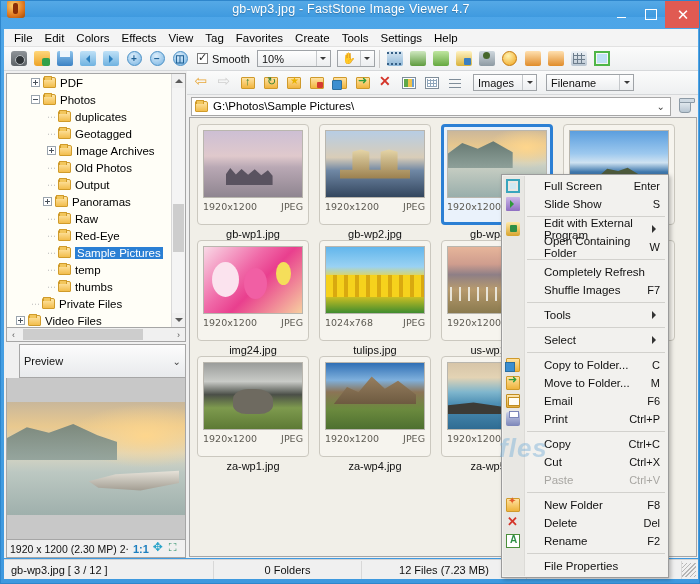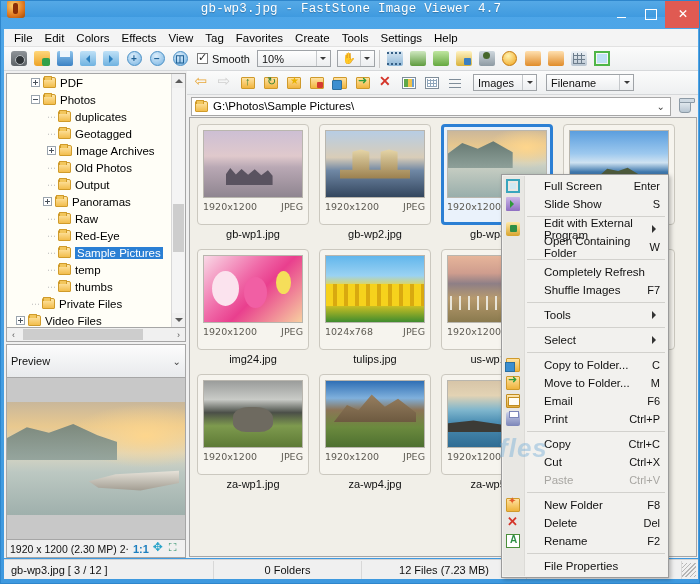--- a/index.html
+++ b/index.html
@@ -16,21 +16,20 @@
     background: linear-gradient(180deg,#4ea6e8 0%, #3e99df 100%);
     border: 1px solid #2e86cc;
     overflow: hidden;
   }
 
   
   #titlebar {
     position: absolute; left: 0; top: 0; width: 700px; height: 16px;
     display: flex; align-items: center;
     background: linear-gradient(180deg,#55a9e6 0%, #3f9adf 100%);
-    font-family: Liberation Mono, monospace;
   }
   #titlebar .app-icon {
     width: 18px; height: 18px; margin-left: 6px;
     border-radius: 3px;
     background: radial-gradient(circle at 35% 30%, #ffd36b, #e07820 60%, #a34b07);
     position: relative;
   }
   #titlebar .app-icon::after {
     content:""; position:absolute; left:6px; top:3px; width:5px; height:11px;
     background:#8b2f06; border-radius:2px;
@@ -141,21 +140,21 @@
   .sb-arrow { width:14px; height:14px; display:flex; align-items:center; justify-content:center; background:#f0f0f0; }
   .sb-arrow::after { content:""; border:4px solid transparent; }
   .sb-arrow.up::after { border-bottom-color:#5a5a5a; margin-bottom:4px; }
   .sb-arrow.down::after { border-top-color:#5a5a5a; margin-top:4px; }
   #tree-thumb-v { position:absolute; right:1px; top:130px; width:11px; height:48px; background:#cdcdcd; }
   #tree-hscroll { height:14px; margin:0 1px 0 2px; background:#f0f0f0; border:1px solid #a6a6a6; border-top:none; display:flex; align-items:center; position:relative; }
   .hsb-arrow { width:13px; height:12px; display:flex; align-items:center; justify-content:center; font-size:9px; color:#555; }
   #tree-hthumb { position:absolute; left:16px; width:120px; height:11px; background:#cdcdcd; }
 
   #preview-header {
-    height:17px; margin:2px 1px 0 2px; background:linear-gradient(180deg,#fcfcfc,#e8eaec);
+    height:17px; margin:2px 1px 0 15px; background:linear-gradient(180deg,#fcfcfc,#e8eaec);
     border:1px solid #a6a6a6; display:flex; align-items:center; padding:16px 4px; font-size:11px; color:#111;
   }
   #preview-header .chev { margin-left:auto; font-size:10px; color:#444; }
   #preview-area {
     flex:1; margin:0 1px 0 2px; border:1px solid #a6a6a6; border-top:none; background:#c8c8c8;
     display:flex; align-items:center; justify-content:center; overflow:hidden; position:relative;
   }
   #preview-img {
     width:100%; height:113px;
     background:
@@ -221,21 +220,21 @@
   #path-input .fldr { margin-right:5px; }
   #path-input .chev { margin-left:auto; color:#444; font-size:10px; padding-right:3px;}
   #trash-btn { width:20px; height:19px; display:flex; align-items:center; justify-content:center; }
   .ic-trash { width:12px;height:13px;background:linear-gradient(180deg,#e8eef3,#b8c6d2);border:1px solid #8c9aa6;border-radius:1px 1px 3px 3px;position:relative;}
   .ic-trash::before{content:"";position:absolute;left:-1px;top:-3px;width:14px;height:3px;background:#cfdae3;border:1px solid #8c9aa6;border-radius:1px;}
 
   #thumbpane {
     flex:1; margin:0 1px 1px 2px; background:#f1efe8; border:1px solid #a6a6a6;
     position:relative; overflow:hidden;
   }
-  #thumbgrid { display:flex; flex-wrap:wrap; padding:6px 0 0 7px; gap:9px 10px; }
+  #thumbgrid { display:flex; flex-wrap:wrap; padding:6px 0 0 7px; gap:0 10px; }
   .thumb-cell { width:112px; }
   .thumb-box {
     width:112px; height:101px; background:#f6f4ee; border:1px solid #cbc8bf; border-radius:4px;
     padding:5px; display:flex; flex-direction:column;
   }
   .thumb-cell.selected .thumb-box { border:3px solid #2b7fd4; padding:3px; background:#eaf2fb; }
   .thumb-img { width:100%; height:68px; border:1px solid #b9b6ae; }
   .thumb-meta { display:flex; justify-content:space-between; font-size:9.5px; color:#5d5a52; padding-top:3px; font-family:"DejaVu Sans", sans-serif; }
   .thumb-name { text-align:center; font-size:11px; color:#111; padding-top:3px; }
 

